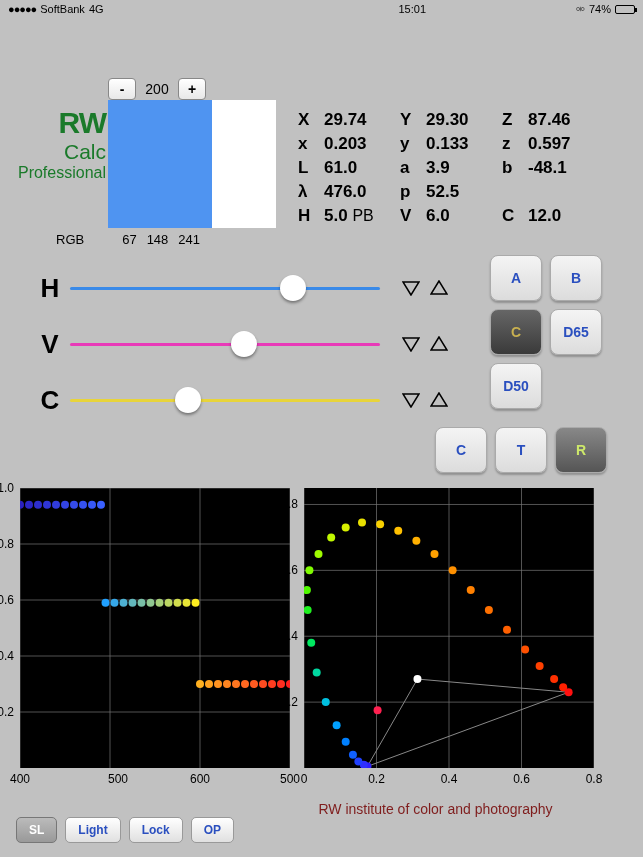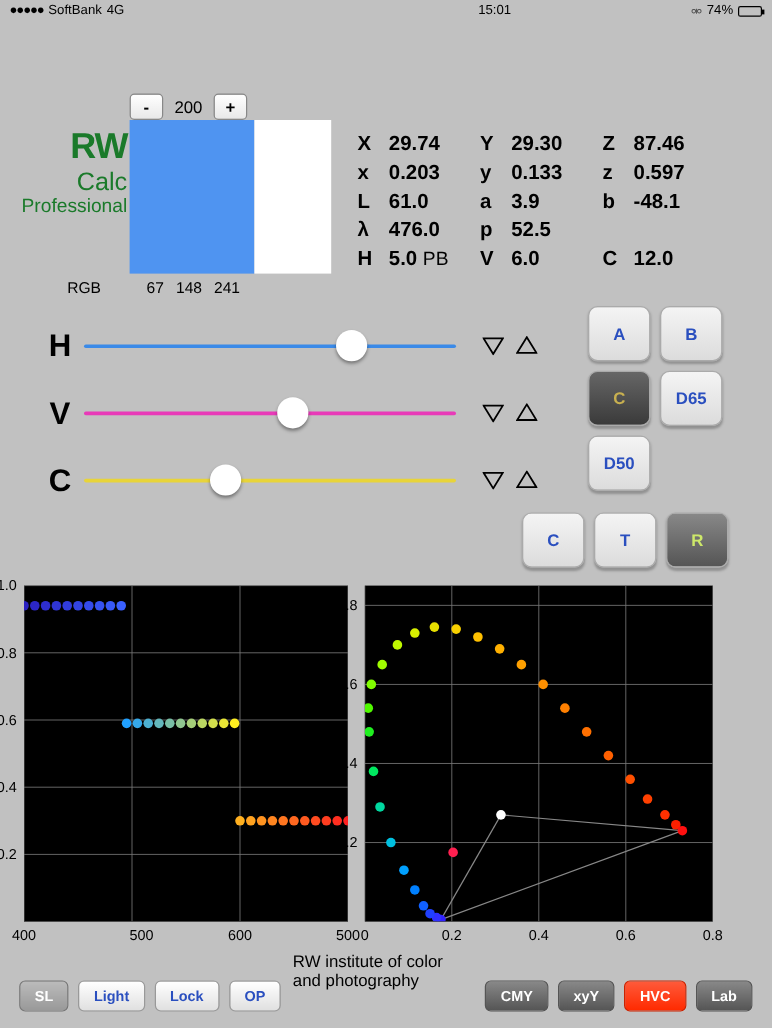--- a/index.html
+++ b/index.html
@@ -95,21 +95,21 @@
   
   .toolbar { position:absolute; bottom:14px; left:0; right:0; display:flex; align-items:center; padding:0 16px; gap:10px; }
   .tbtn {
     height:26px; padding:0 12px; border-radius:5px; border:1px solid #999;
     background:linear-gradient(#fff,#e0e0e0); font-size:12px; font-weight:600;
     color:#2a4fbf; display:flex; align-items:center; cursor:pointer;margin-top:42px;
   }
   .tbtn.grey { background:linear-gradient(#bbb,#999); color:#fff; border-color:#777; }
   .tbtn.dark { background:linear-gradient(#888,#555); color:#fff; border-color:#555; }
   .tbtn.red { background:linear-gradient(#ff5a3a,#ff2a00); color:#fff; border-color:#cc2200; }
-  .footer-text { flex:1; color:#000000; font-size:14px; }
+  .footer-text { flex:1; text-align:center; color:#7f1d1d; font-size:14px; }
   .lgroup, .rgroup { display:flex; gap:8px; }
 </style>
 </head>
 <body>
 
 <div class="status-bar">
   <div class="status-left">
     <span class="dots">●●●●●</span>
     <span>SoftBank</span>
     <span>4G</span>
@@ -389,19 +389,13 @@
 </div>
 
 <div class="toolbar">
   <div class="lgroup">
     <div class="tbtn grey">SL</div>
     <div class="tbtn">Light</div>
     <div class="tbtn">Lock</div>
     <div class="tbtn">OP</div>
   </div>
   <div class="footer-text">RW institute of color and photography</div>
-  <div class="rgroup">
-    <div class="tbtn dark">CMY</div>
-    <div class="tbtn dark">xyY</div>
-    <div class="tbtn red">HVC</div>
-    <div class="tbtn dark">Lab</div>
-  </div>
 </div>
 
 </body></html>

